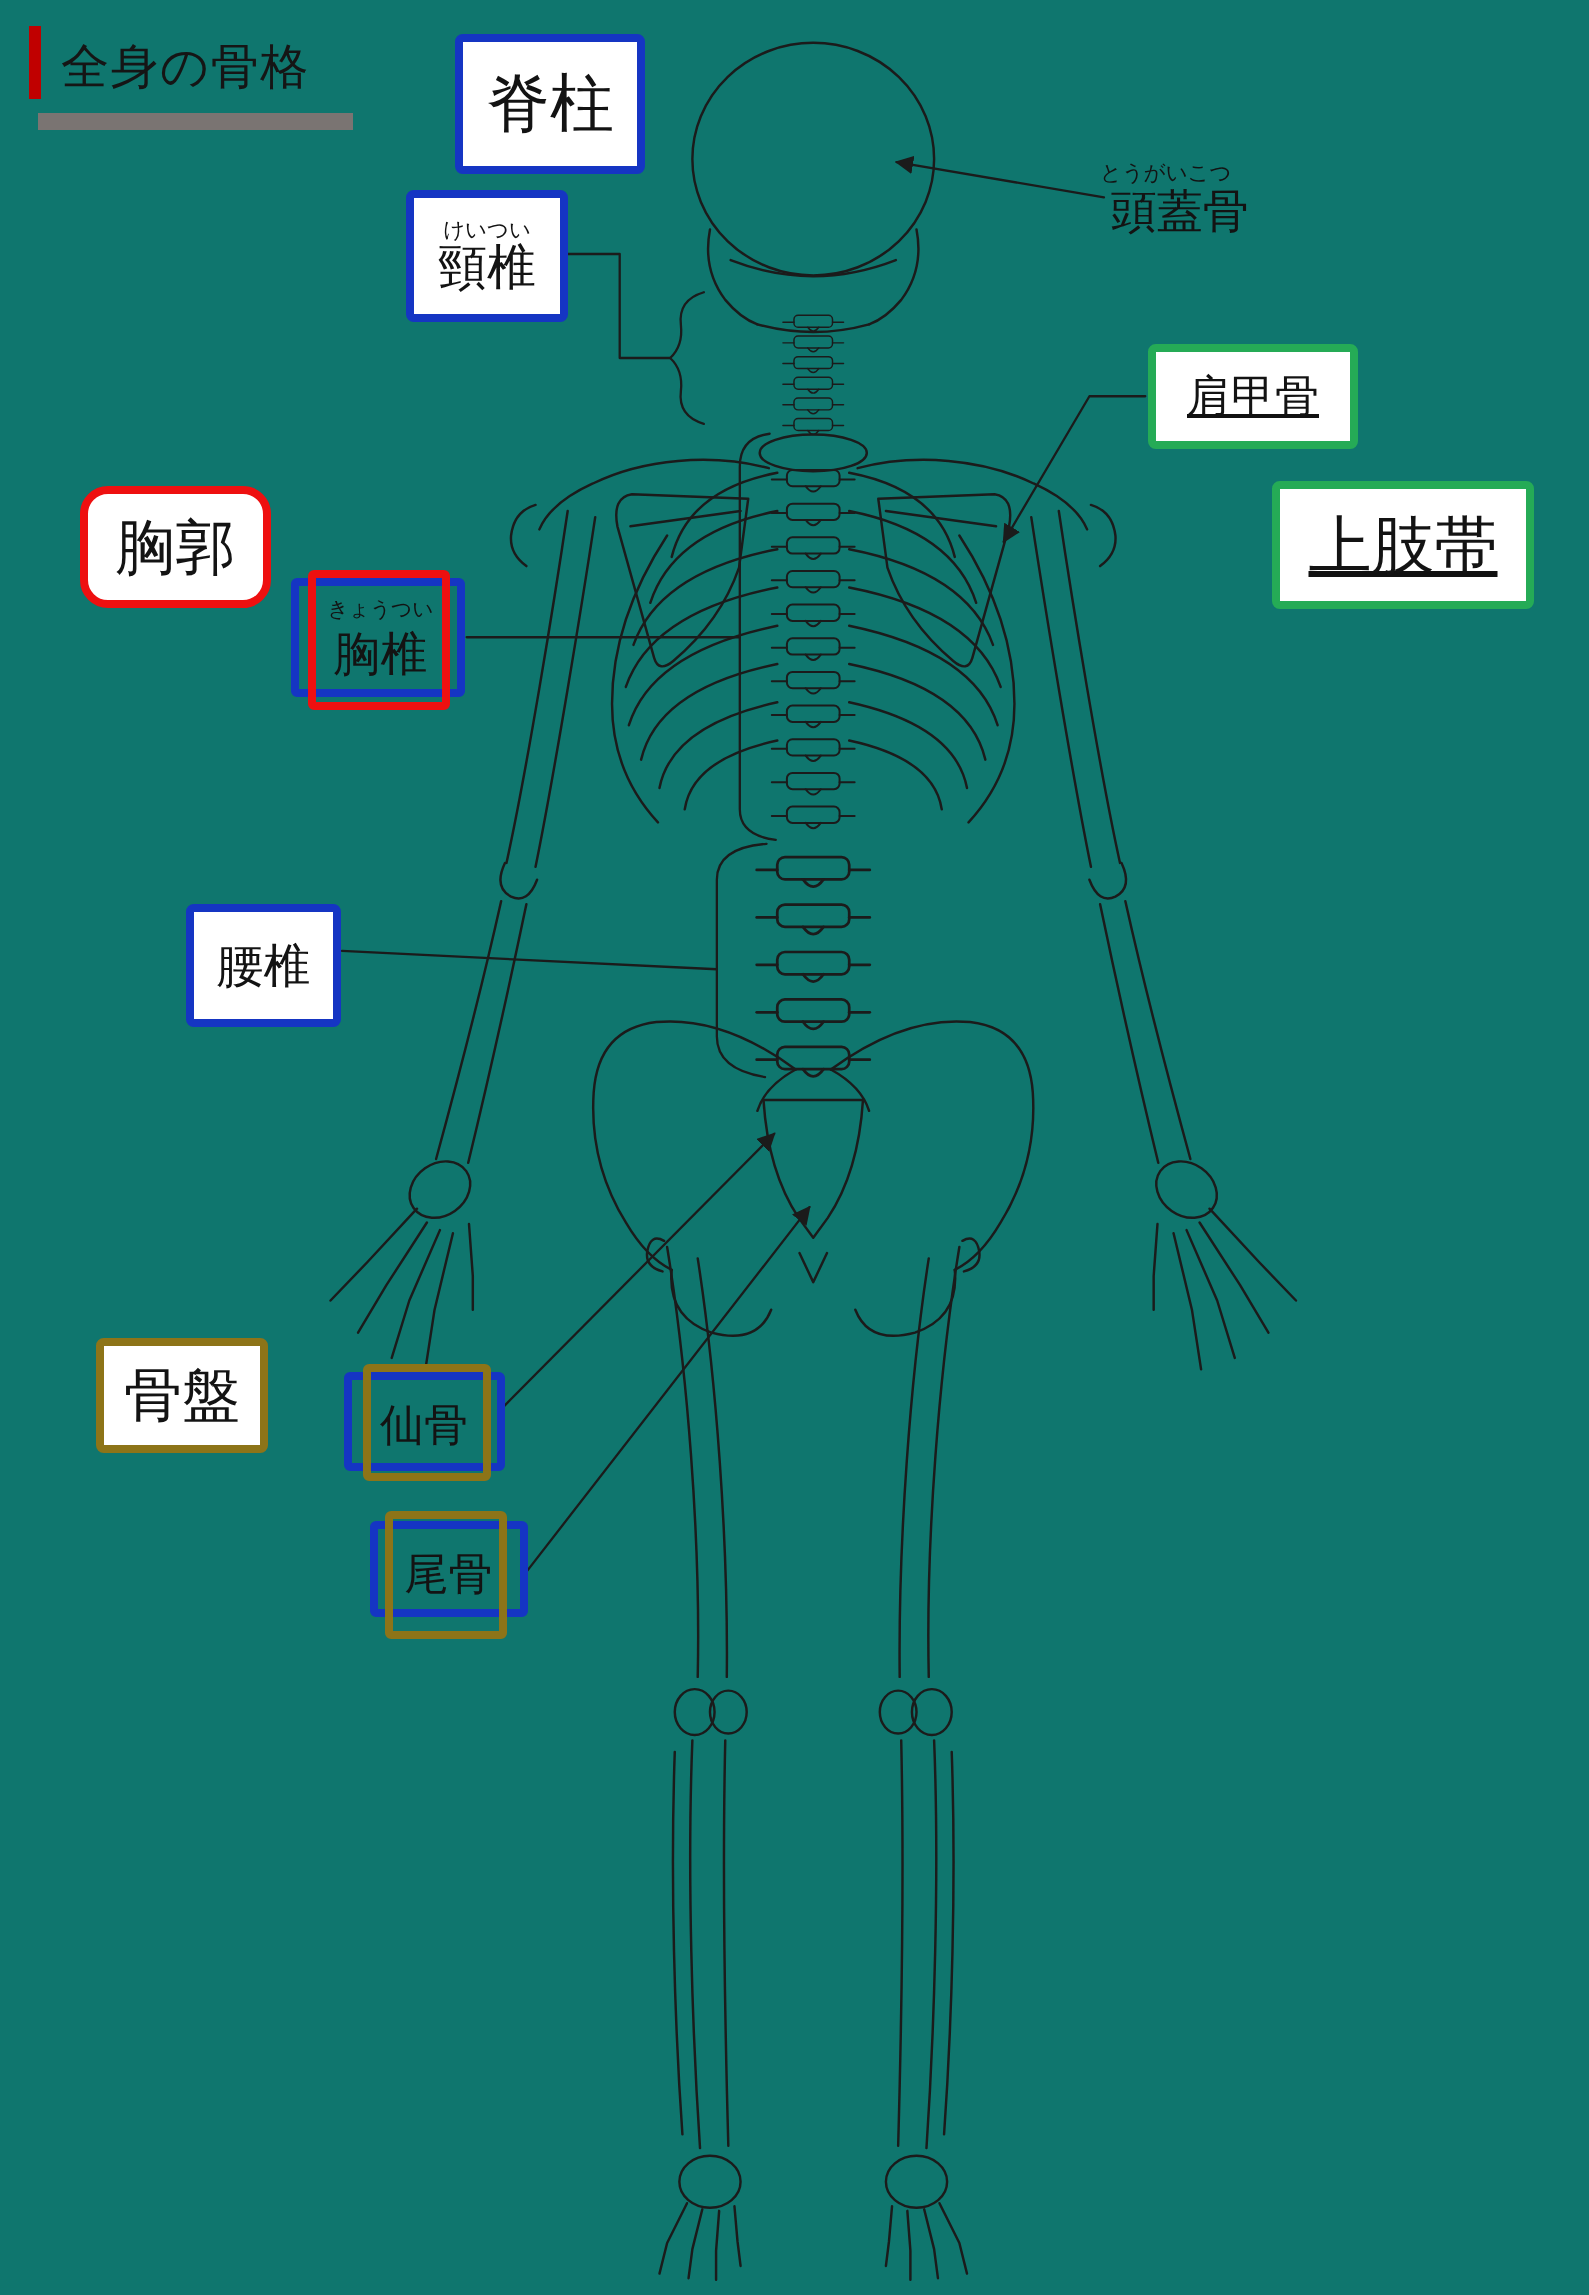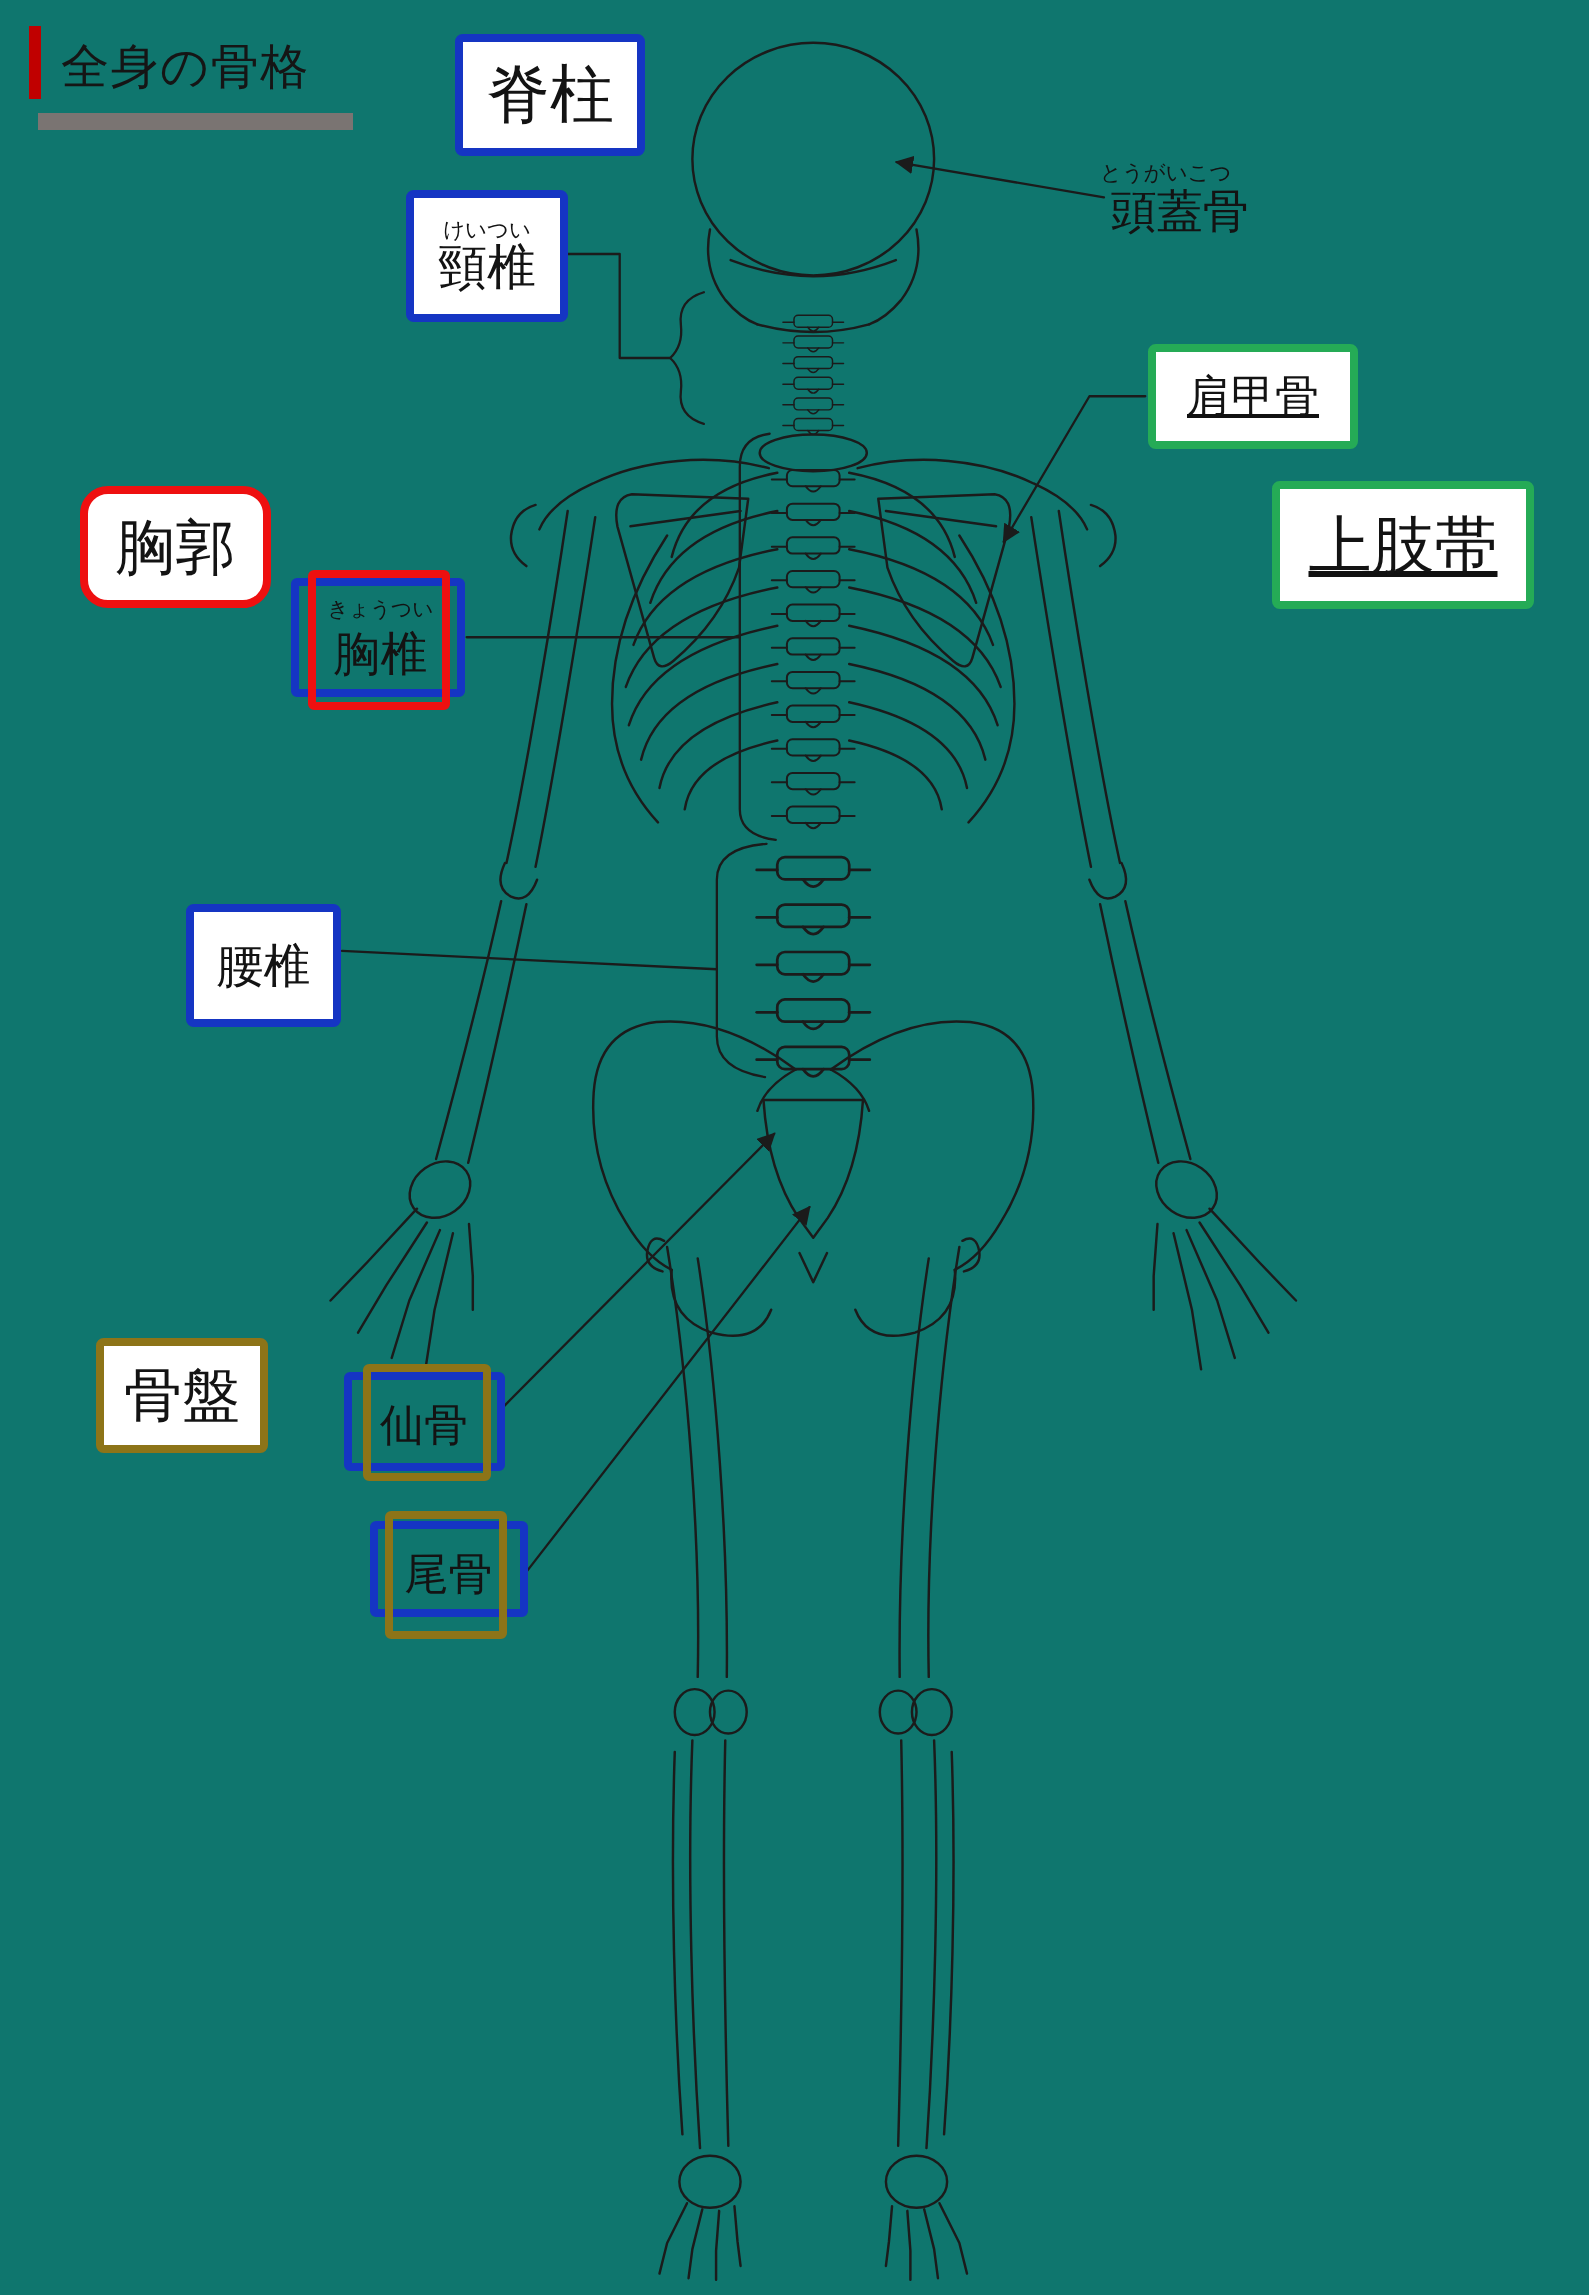--- a/index.html
+++ b/index.html
@@ -168,21 +168,21 @@
       <path d="M 1002 1103 Q 937 1108 937 1150 L 937 1355 Q 937 1398 1000 1408"></path>
       <path d="M 657 1840 L 1012 1482" marker-end="url(#ah)"></path>
       <path d="M 687 2056 L 1058 1578" marker-end="url(#ah)"></path>
     </g>
   </svg>
 
   <div class="accent-bar"></div>
   <div class="page-title">全身の骨格</div>
   <div class="title-underline"></div>
 
-  <div class="box blue" style="left:455px; top:34px; width:190px; height:122px;">
+  <div class="box blue" style="left:455px; top:34px; width:190px; height:140px;">
     <span class="main" style="font-size:64px;">脊柱</span>
   </div>
 
   <div class="box blue" style="left:406px; top:190px; width:162px; height:132px;">
     <span class="ruby" style="font-size:21.4px;">けいつい</span>
     <span class="main" style="font-size:49px;">頸椎</span>
   </div>
 
   <div class="free-label" style="left:1100px; top:162px;">
     <span class="ruby" style="font-size:21.4px;">とうがいこつ</span>

